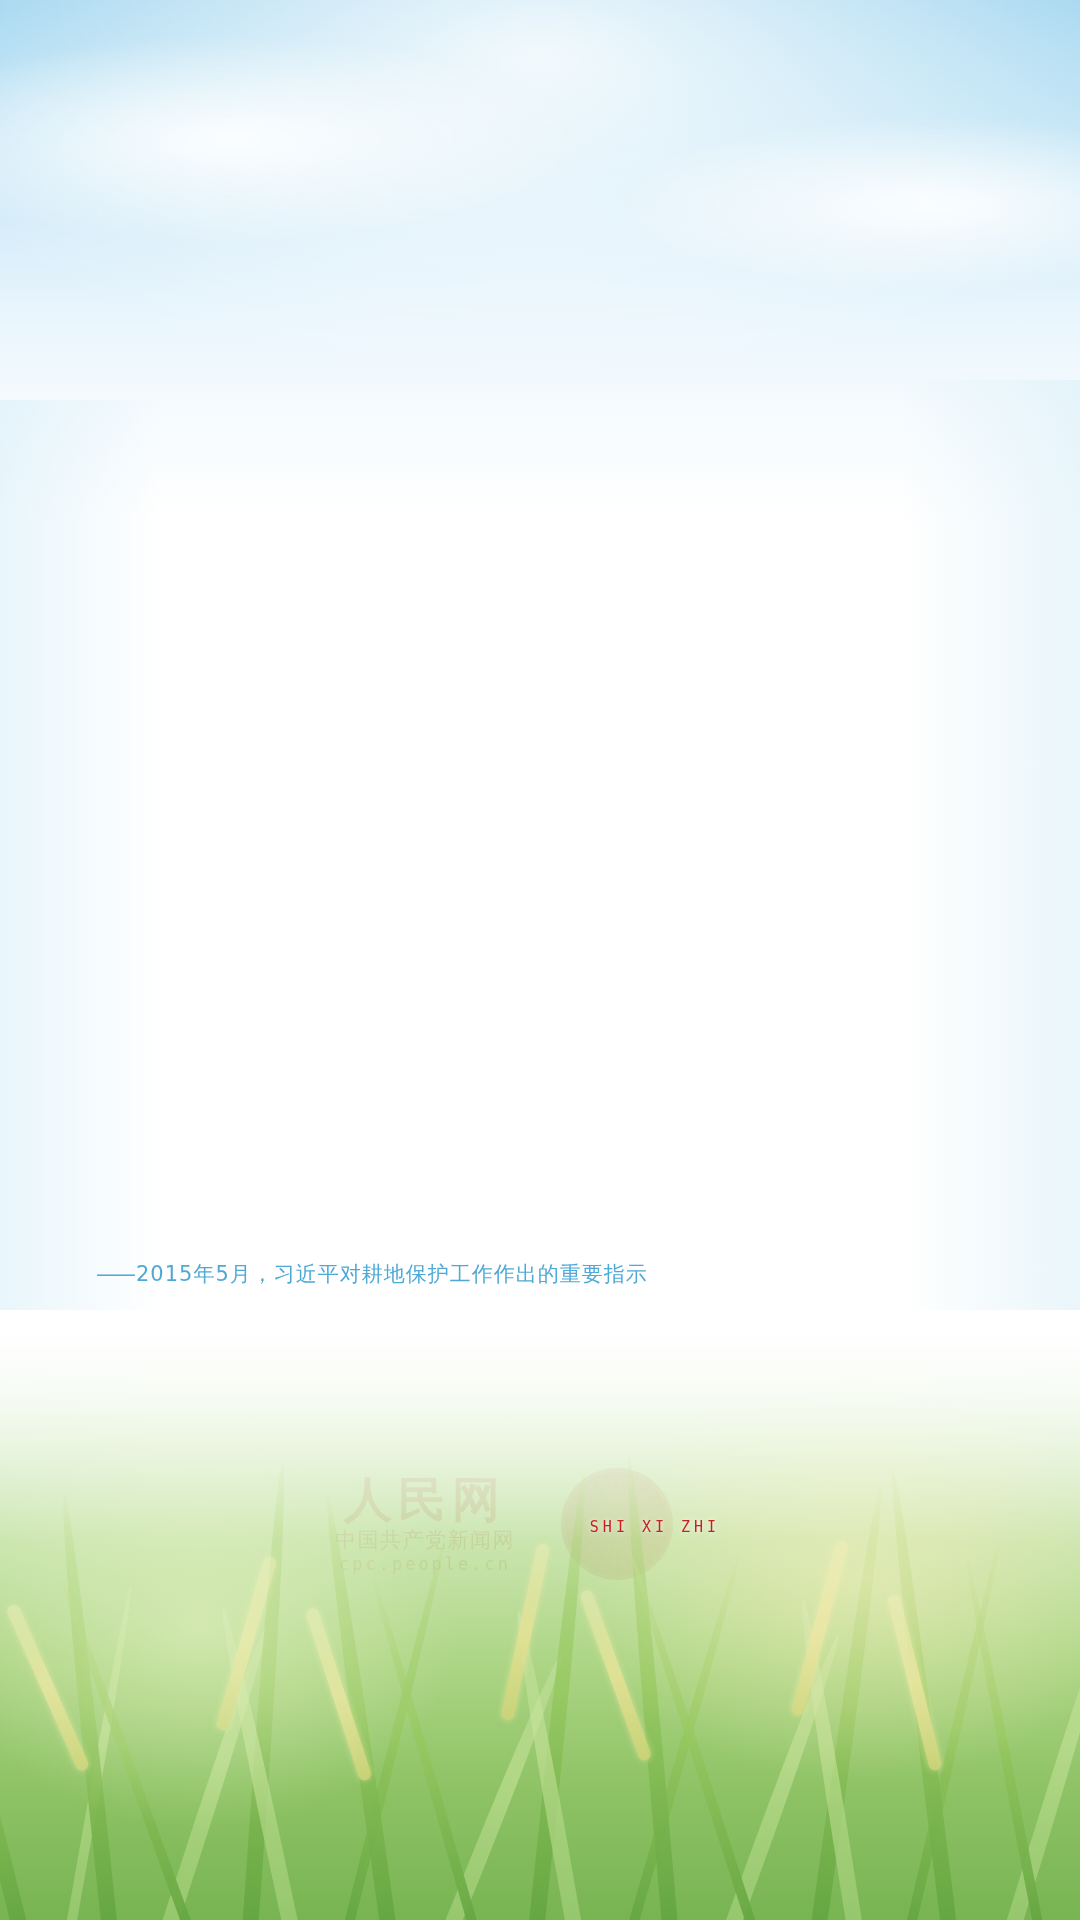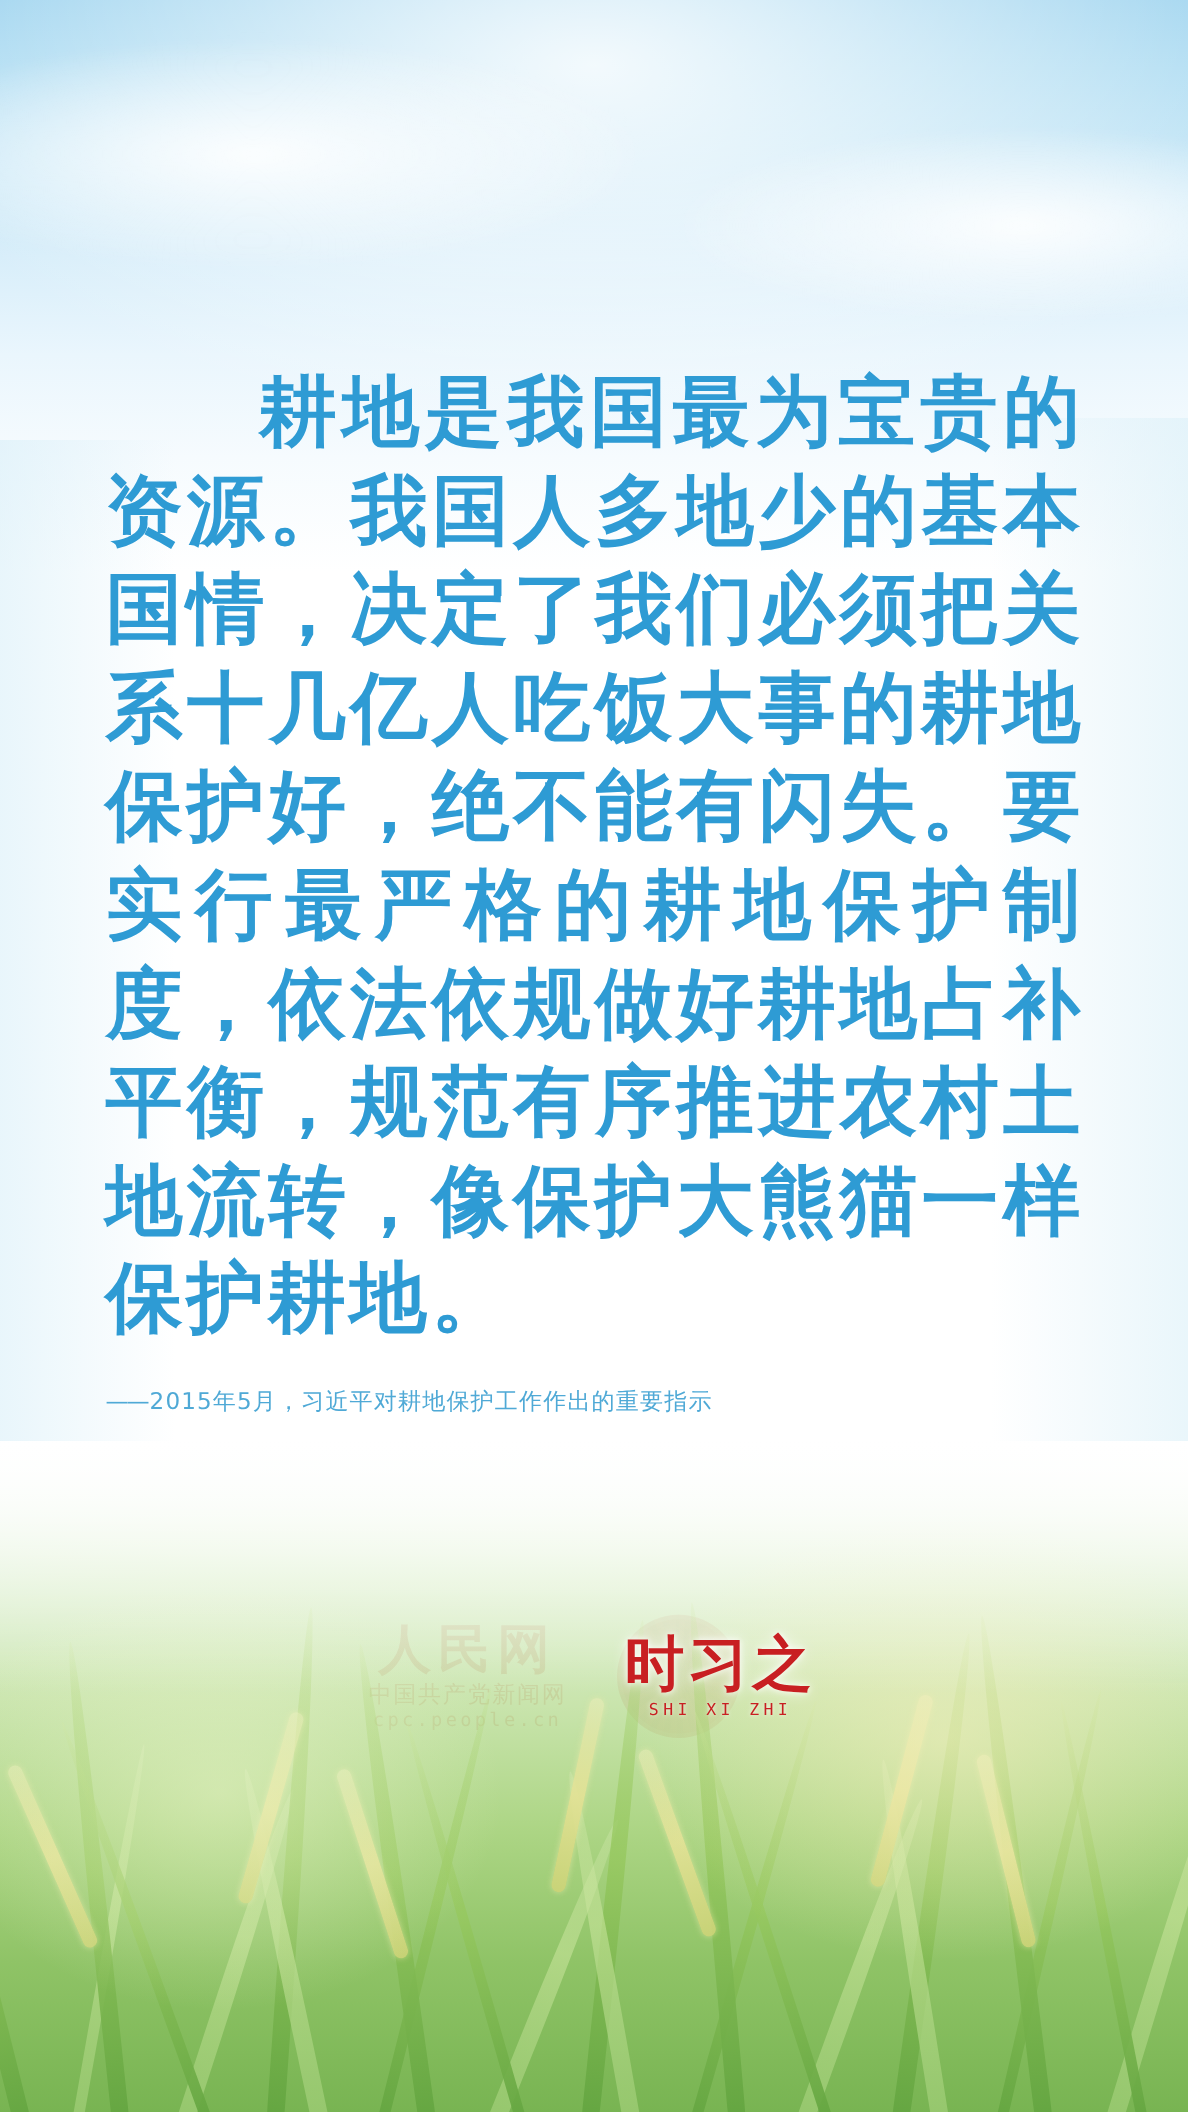--- a/index.html
+++ b/index.html
@@ -267,40 +267,36 @@
 <div class="poster">
 
   <div class="sky">
     <div class="sky-glow"></div>
     <div class="sky-cloud cloud-a"></div>
     <div class="sky-cloud cloud-b"></div>
   </div>
   <div class="side-tint-left"></div>
   <div class="side-tint-right"></div>
 
-  <div class="quote-block">
-    <p class="quote-text">耕地是我国最为宝贵的资源。我国人多地少的基本国情，决定了我们必须把关系十几亿人吃饭大事的耕地保护好，绝不能有闪失。要实行最严格的耕地保护制度，依法依规做好耕地占补平衡，规范有序推进农村土地流转，像保护大熊猫一样保护耕地。</p>
-  </div>
 
   <div class="attribution">
     <span class="dash">——</span><span>2015年5月，习近平对耕地保护工作作出的重要指示</span>
   </div>
 
   <div class="logo-row">
 
     <div class="logo-people">
       <div class="cn">人民网</div>
       <div class="sub">中国共产党新闻网</div>
       <div class="url">cpc.people.cn</div>
     </div>
 
     <div class="logo-shixizhi">
       <div class="seal"></div>
       <div class="shixizhi-text">
-        <div class="main">时习之</div>
         <div class="pinyin">SHI XI ZHI</div>
       </div>
     </div>
 
   </div>
 
   <div class="field">
     <div class="field-base"></div>
 
     <div class="blade" style="left:20px;  height:430px; transform:rotate(-14deg);"></div>

